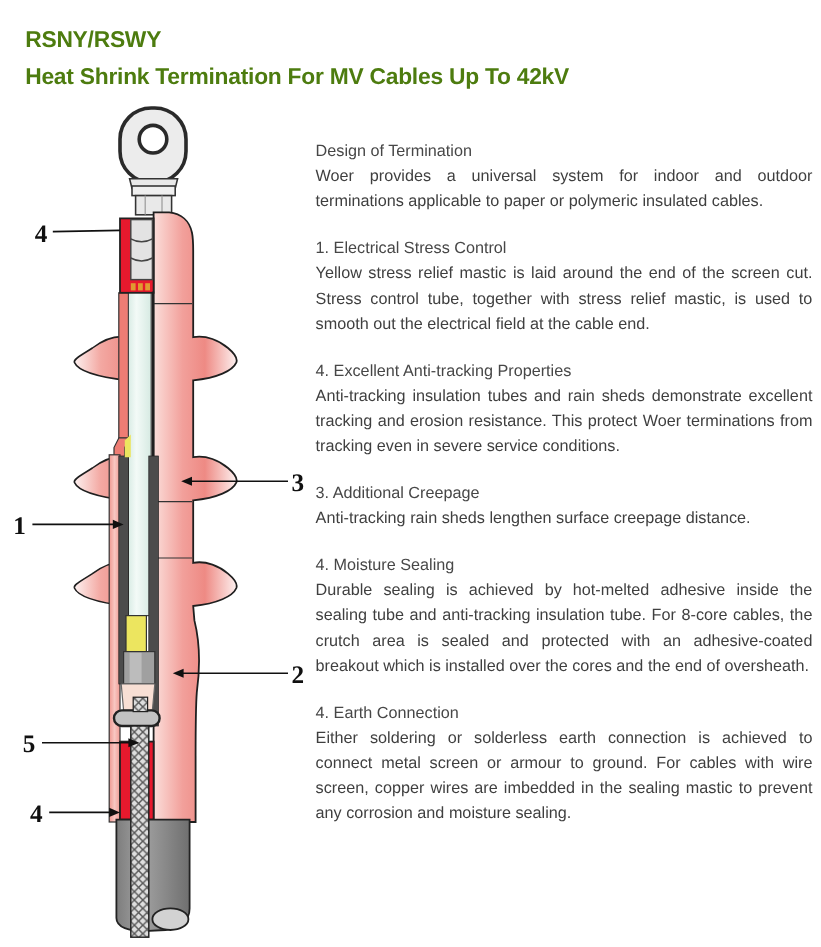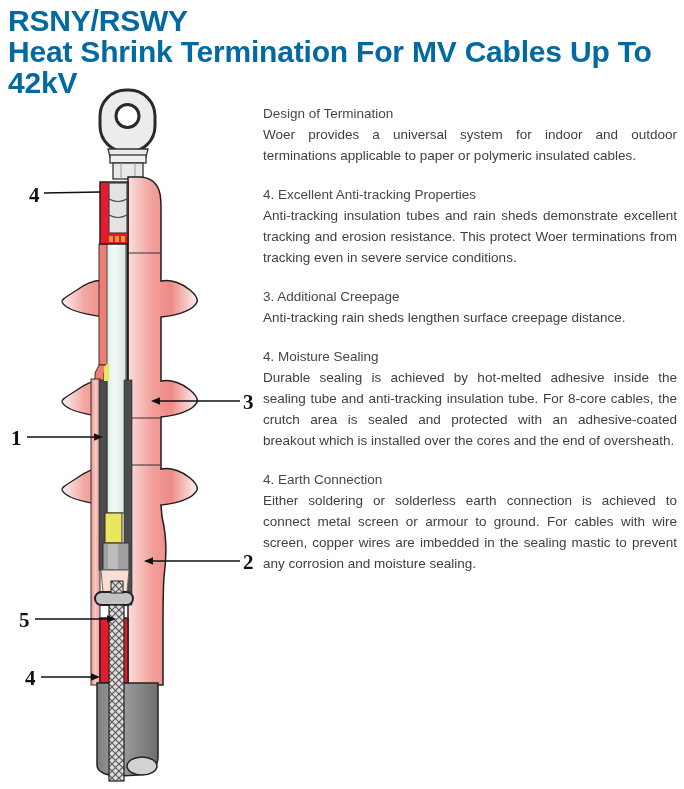--- a/index.html
+++ b/index.html
@@ -1,31 +1,31 @@
 <!DOCTYPE html>
 <html><head>
 <meta charset="utf-8">
 <style>
   html,body{margin:0;padding:0;}
   body{
     width:684px;height:789px;position:relative;background:#ffffff;
     font-family:"Liberation Sans", sans-serif;overflow:hidden;
   }
   .page-title{
-    position:absolute;left:8px;top:5px;margin:0;
-    font-size:30px;line-height:31px;font-weight:700;color:#0369a1;
+    position:absolute;left:8px;top:5px;margin:13px;
+    font-size:19px;line-height:31px;font-weight:700;color:#4d7c0f;
     letter-spacing:-0.2px;
   }
   .page-title span{display:block;}
   .text-col{
     position:absolute;left:263px;top:103px;width:414px;
     color:#3f3f3f;font-size:13.5px;line-height:21px;
   }
   .sec{margin-top:18px;}
-  .sec:first-child{margin-top:0;}
+  .sec:first-child{margin-top:12px;}
   .sec-heading{color:#474747;}
   .sec-body{text-align:justify;}
   .diagram-wrap{position:absolute;left:0;top:85px;width:260px;height:700px;}
   svg text.callout{
     font-family:"Liberation Serif", serif;font-weight:bold;font-size:21px;fill:#101010;
   }
 </style>
 </head>
 <body>
 
@@ -173,20 +173,24 @@
   </g>
 </svg>
 </div>
 
 <div class="text-col">
   <div class="sec">
     <div class="sec-heading">Design of Termination</div>
     <div class="sec-body">Woer provides a universal system for indoor and outdoor terminations applicable to paper or polymeric insulated cables.</div>
   </div>
   <div class="sec">
+    <div class="sec-heading">1. Electrical Stress Control</div>
+    <div class="sec-body">Yellow stress relief mastic is laid around the end of the screen cut. Stress control tube, together with stress relief mastic, is used to smooth out the electrical field at the cable end.</div>
+  </div>
+  <div class="sec">
     <div class="sec-heading">4. Excellent Anti-tracking Properties</div>
     <div class="sec-body">Anti-tracking insulation tubes and rain sheds demonstrate excellent tracking and erosion resistance.  This protect  Woer terminations from tracking even in severe service conditions.</div>
   </div>
   <div class="sec">
     <div class="sec-heading">3. Additional Creepage</div>
     <div class="sec-body">Anti-tracking rain sheds lengthen surface creepage distance.</div>
   </div>
   <div class="sec">
     <div class="sec-heading">4. Moisture Sealing</div>
     <div class="sec-body">Durable sealing is achieved by hot-melted adhesive  inside the sealing tube and anti-tracking insulation tube. For 8-core cables, the crutch area is sealed and protected with an adhesive-coated breakout which is installed over the cores and the end of oversheath.</div>

